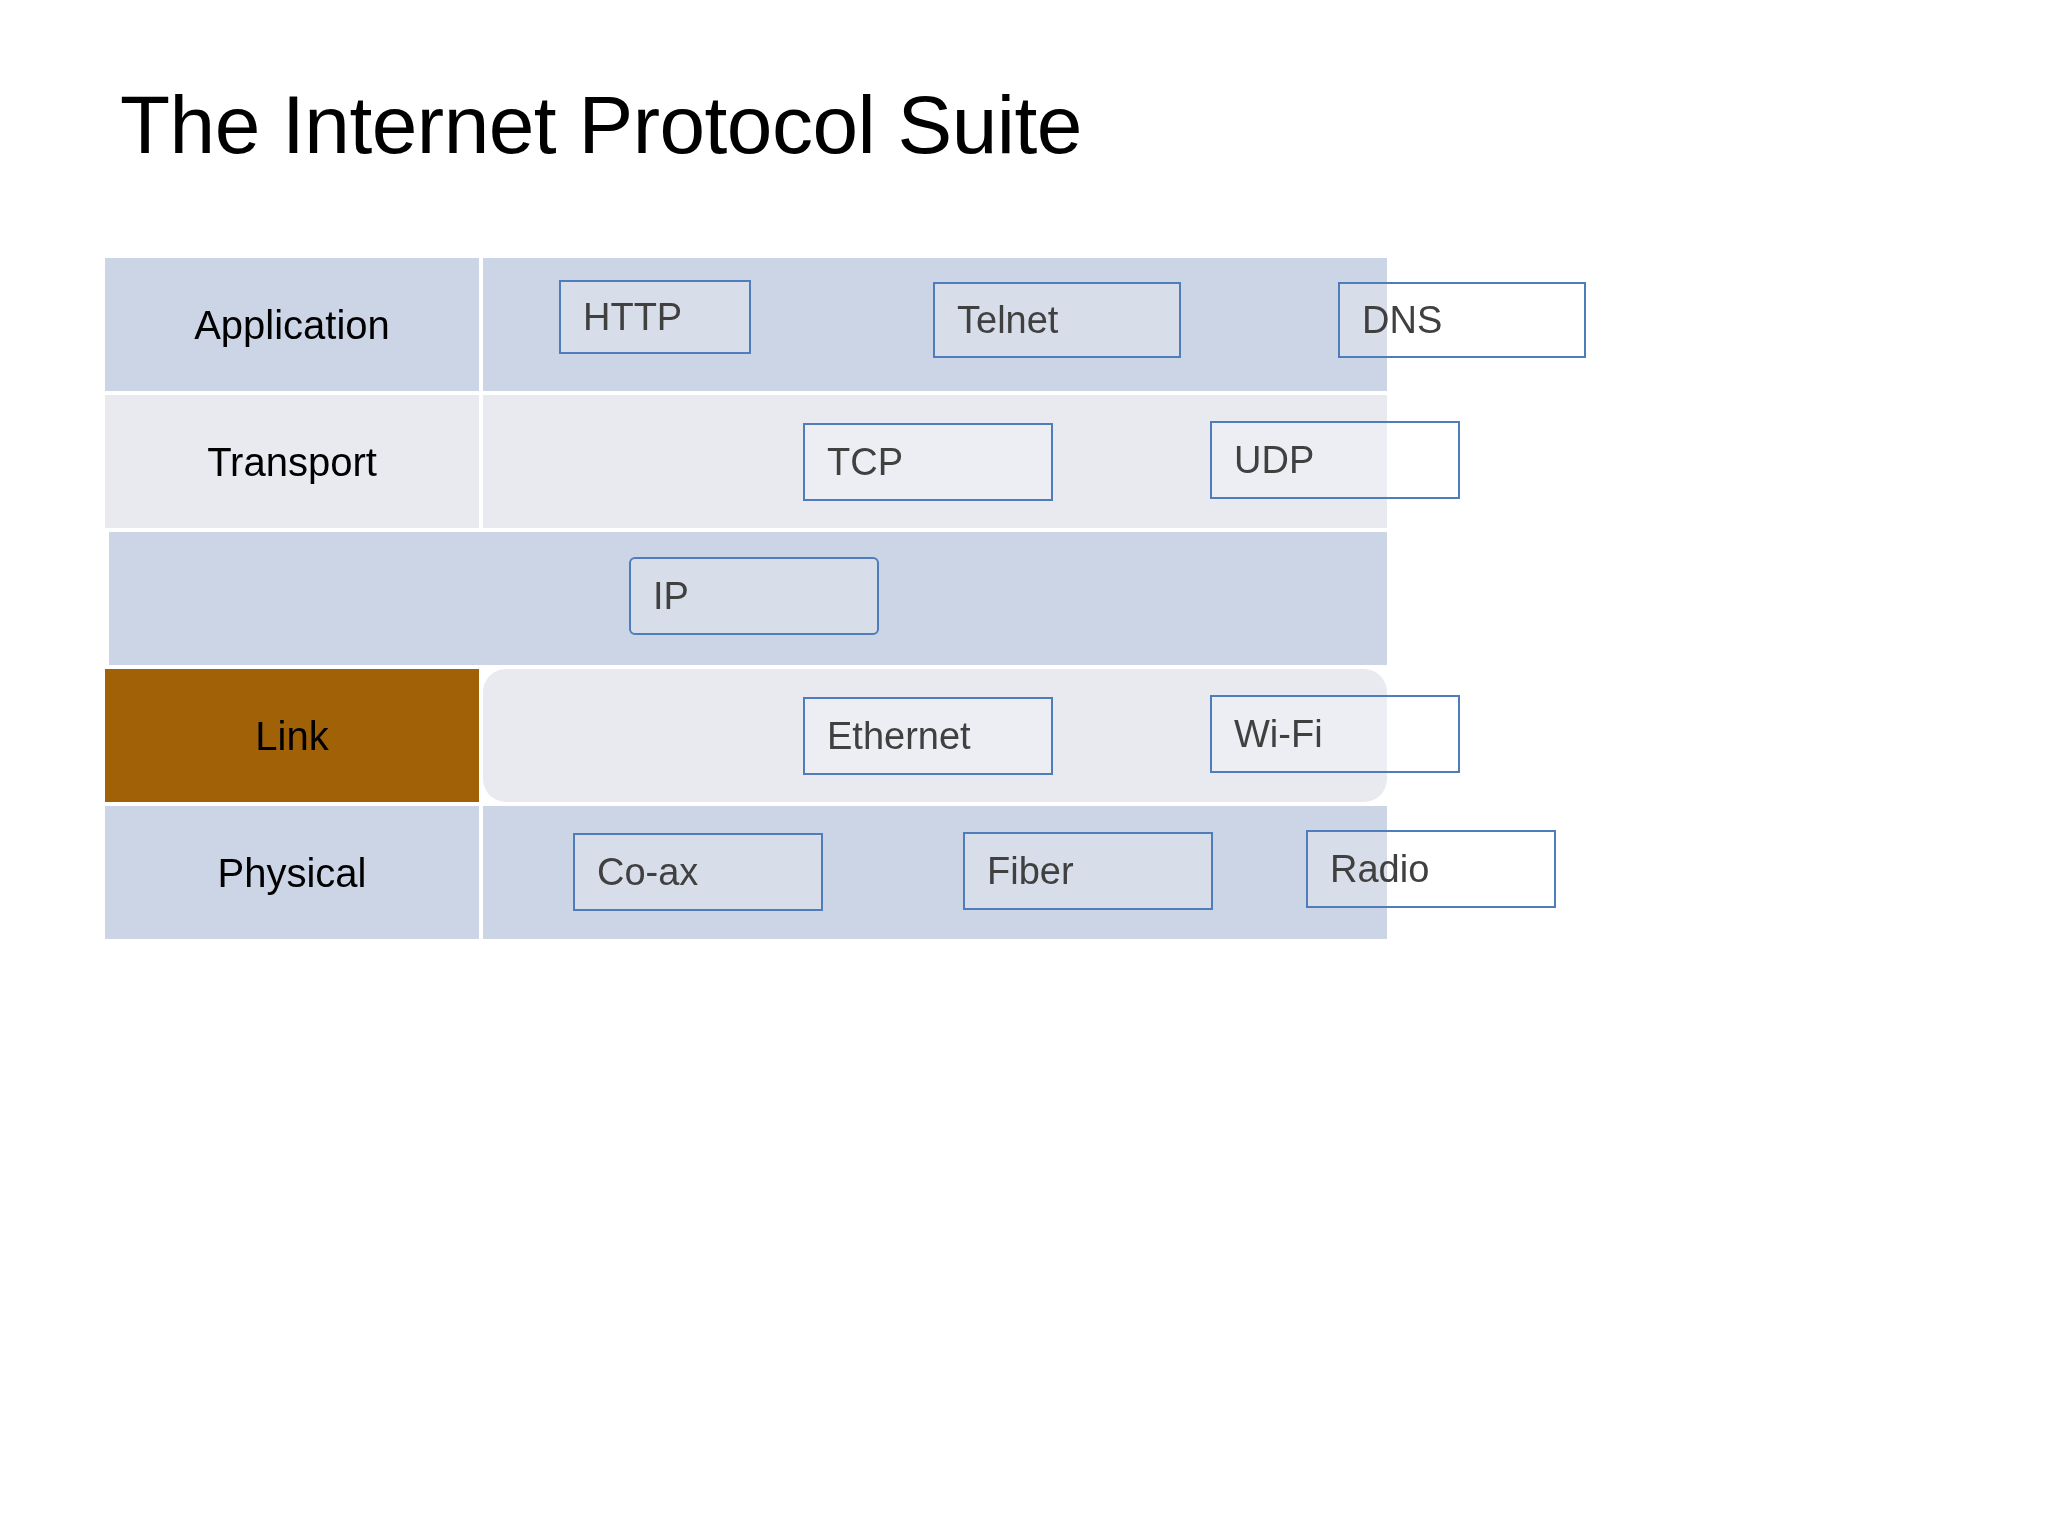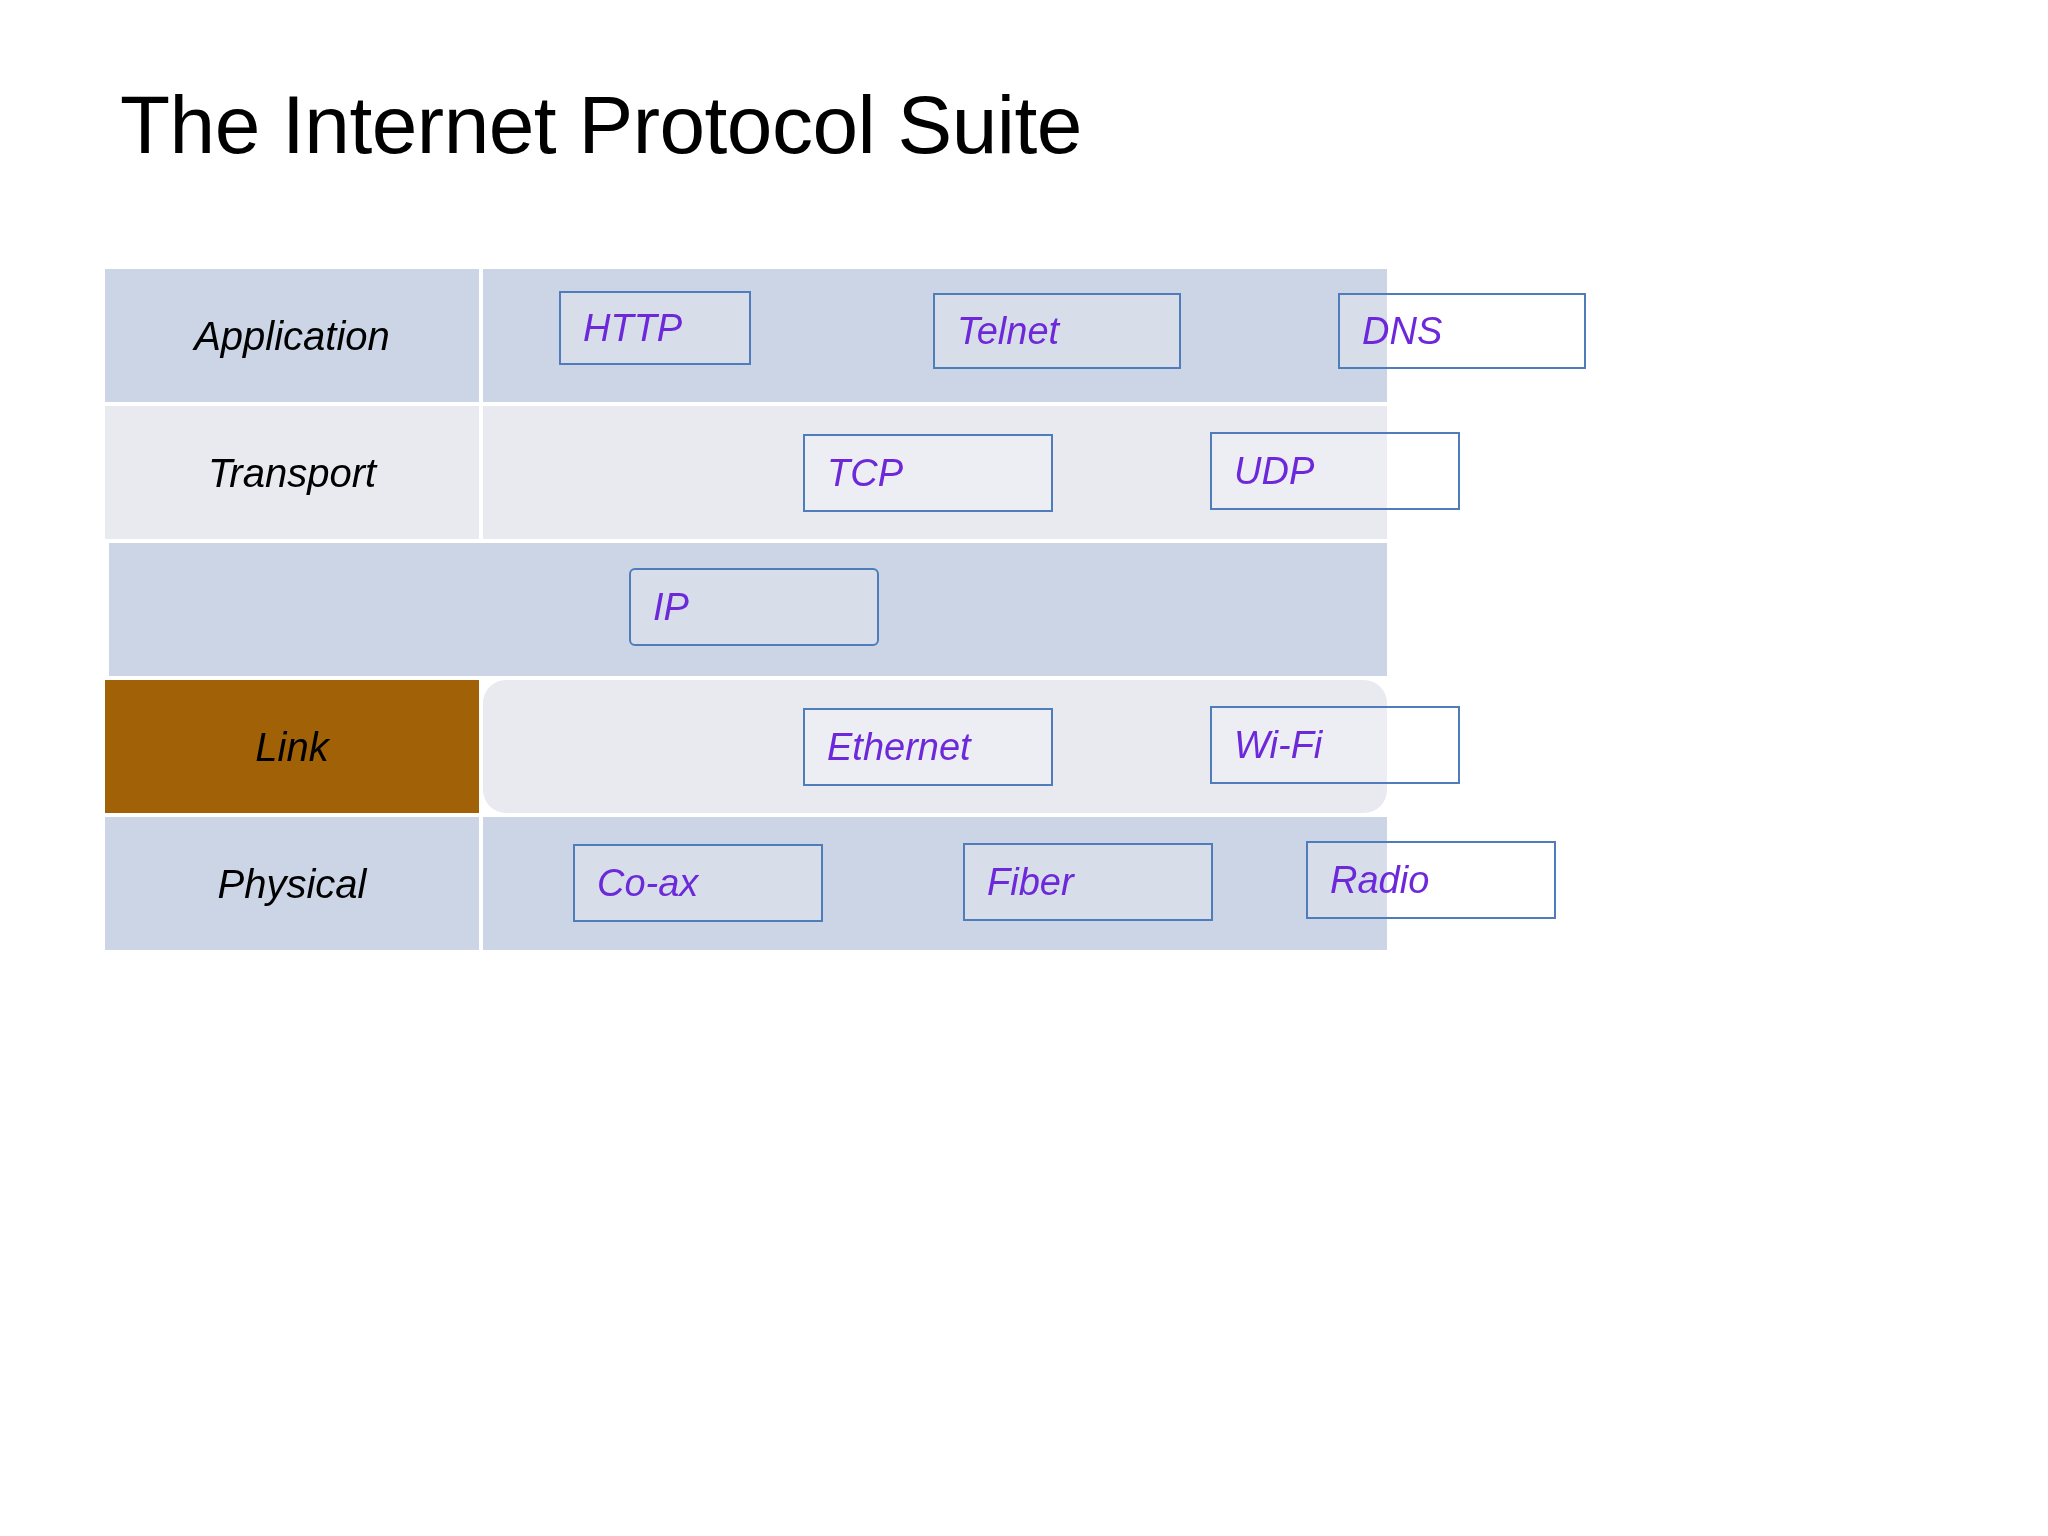--- a/index.html
+++ b/index.html
@@ -38,24 +38,23 @@
     font-weight: 400;
     color: #000000;
     letter-spacing: -0.5px;
     white-space: nowrap;
   }
 
   
   #layer-table {
     position: absolute;
     left: 105px;
-    top: 269px;
+    top: 258px;
     width: 1282px;
     height: 682px;
-    font-style: italic;
   }
 
   .layer-row {
     position: relative;
     width: 100%;
     height: 133px;
     margin-bottom: 4px;
     display: flex;
     align-items: stretch;
   }
@@ -102,21 +101,21 @@
     border: 2px solid #4f7cbb;
     background: rgba(255, 255, 255, 0.22);
     display: flex;
     align-items: center;
     justify-content: flex-start;
   }
 
   .protocol-label {
     font-size: 38px;
     font-weight: 400;
-    color: #6d28d9;
+    color: #404040;
     line-height: 1;
     white-space: nowrap;
     padding-left: 22px;
   }
 </style>
 </head>
 <body>
 
 <div id="slide" style="background: rgb(255, 255, 255);">
 

